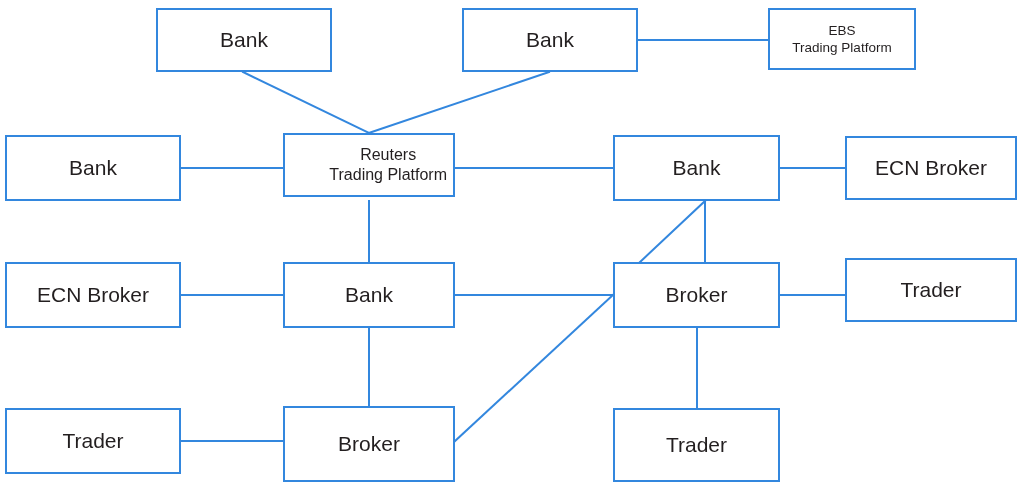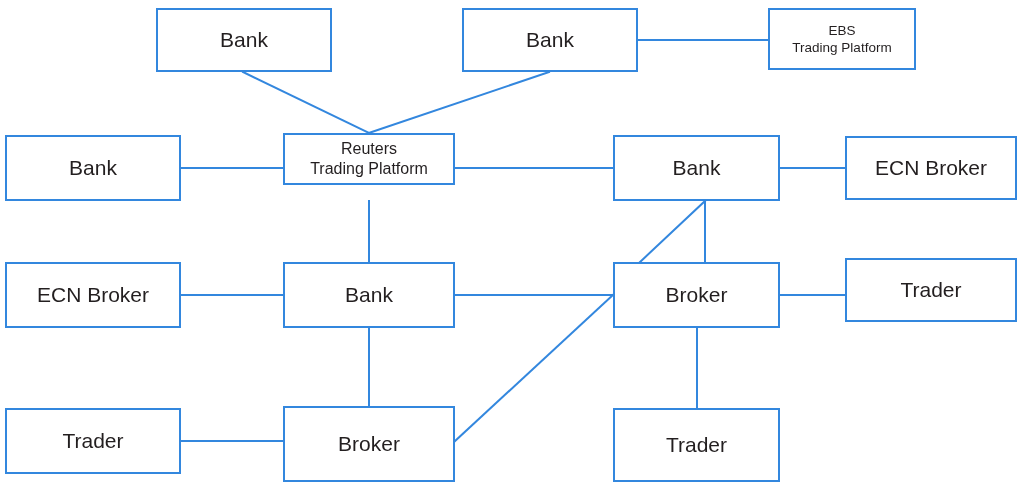--- a/index.html
+++ b/index.html
@@ -77,21 +77,21 @@
       <div class="node size-lg" style="left: 462px; top: 8px; width: 176px; height: 64px; border-color: rgb(51, 135, 222); background: rgb(255, 255, 255); color: rgb(35, 31, 32);">
         <span class="node-label">Bank</span>
       </div>
       <div class="node size-sm" style="left: 768px; top: 8px; width: 148px; height: 62px; border-color: rgb(51, 135, 222); background: rgb(255, 255, 255); color: rgb(35, 31, 32);">
         <span class="node-label">EBS
 Trading Platform</span>
       </div>
       <div class="node size-lg" style="left: 5px; top: 135px; width: 176px; height: 66px; border-color: rgb(51, 135, 222); background: rgb(255, 255, 255); color: rgb(35, 31, 32);">
         <span class="node-label">Bank</span>
       </div>
-      <div class="node size-md" style="left: 283px; top: 133px; width: 172px; height: 52px; border-color: rgb(51, 135, 222); background: rgb(255, 255, 255); color: rgb(35, 31, 32);">
+      <div class="node size-md" style="left: 283px; top: 133px; width: 172px; height: 64px; border-color: rgb(51, 135, 222); background: rgb(255, 255, 255); color: rgb(35, 31, 32); justify-content: flex-end;">
         <span class="node-label">Reuters
 Trading Platform</span>
       </div>
       <div class="node size-lg" style="left: 613px; top: 135px; width: 167px; height: 66px; border-color: rgb(51, 135, 222); background: rgb(255, 255, 255); color: rgb(35, 31, 32);">
         <span class="node-label">Bank</span>
       </div>
       <div class="node size-lg" style="left: 845px; top: 136px; width: 172px; height: 64px; border-color: rgb(51, 135, 222); background: rgb(255, 255, 255); color: rgb(35, 31, 32);">
         <span class="node-label">ECN Broker</span>
       </div>
       <div class="node size-lg" style="left: 5px; top: 262px; width: 176px; height: 66px; border-color: rgb(51, 135, 222); background: rgb(255, 255, 255); color: rgb(35, 31, 32);">

